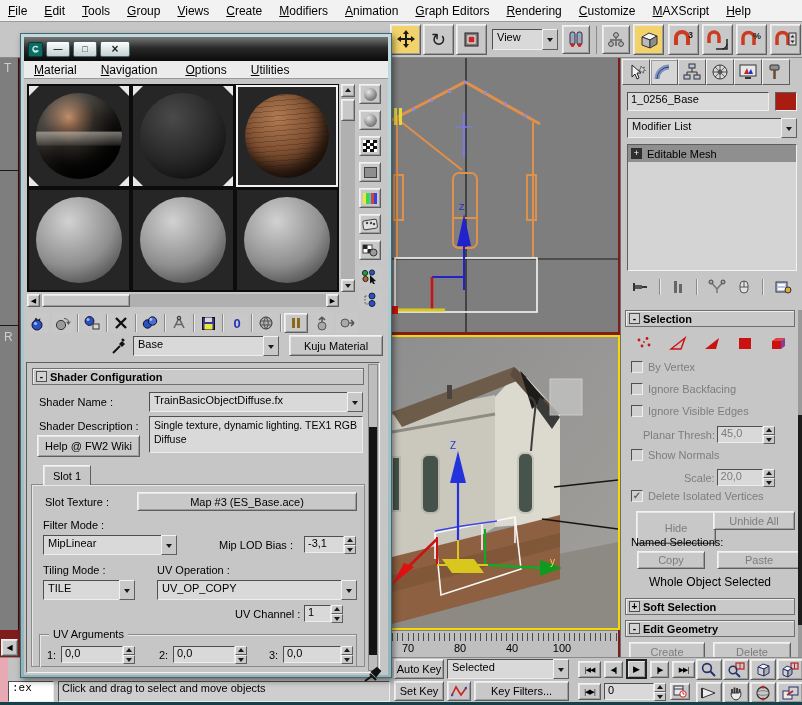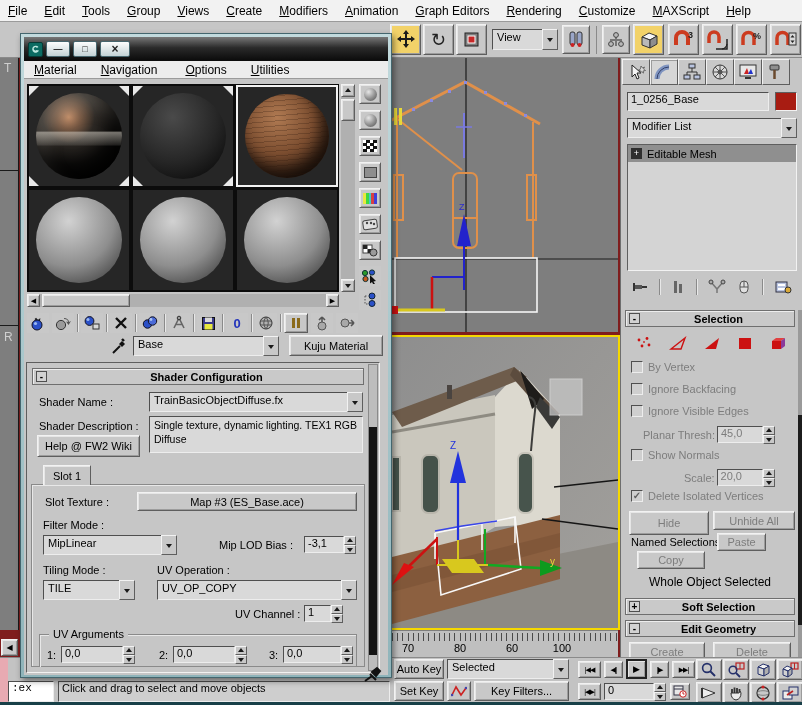--- a/index.html
+++ b/index.html
@@ -13,21 +13,21 @@
   .sunken{border:1px solid;border-color:#5e5e5e #f2f2f2 #f2f2f2 #5e5e5e}
   .field{background:#d9d9d9;border:1px solid;border-color:#4f4f4f #ededed #ededed #4f4f4f;display:flex;padding:0 3px;white-space:nowrap;overflow:hidden}
   .dd{display:flex}
   .dd .val{flex:1;background:#d9d9d9;border:1px solid;border-color:#4f4f4f #ededed #ededed #4f4f4f;border-right:none;padding:1px 4px;white-space:nowrap;overflow:hidden}
   .arw{width:16px;display:flex;align-items:center;justify-content:center;background:#c8c8c8;border:1px solid;border-color:#f2f2f2 #5e5e5e #5e5e5e #f2f2f2}
   .tu{width:0;height:0;border:3px solid transparent;border-bottom:4px solid #1a1a1a;transform:translateY(-2px)}
   .td{width:0;height:0;border:3px solid transparent;border-top:4px solid #1a1a1a;transform:translateY(2px)}
   .spin{display:flex;flex-direction:column;width:12px}
   .sb{flex:1;display:flex;align-items:center;justify-content:center;background:#c8c8c8;border:1px solid;border-color:#f2f2f2 #5e5e5e #5e5e5e #f2f2f2}
   .rhead{display:flex;align-items:center;background:#c9c9c9;border:1px solid #6f6f6f;box-shadow:inset 1px 1px 0 #ededed;font-weight:bold}
-  .rhead .cap{flex:1;text-align:center}
+  .rhead .cap{flex:1;text-align:left}
   .pm{width:11px;height:11px;border:1px solid #4f4f4f;background:#d2d2d2;display:flex;align-items:center;justify-content:center;font-weight:bold;font-size:10px;margin:0 3px;line-height:1}
   .cb{width:12px;height:12px;background:#cscsc3;background:#cfcfcf;border:1px solid;border-color:#4f4f4f #ededed #ededed #4f4f4f;margin-right:5px;display:flex;align-items:center;justify-content:center;font-size:10px;color:#5d5d5d;font-weight:bold;line-height:1}
   .row{display:flex;align-items:center}
   .gray{color:#7d7d7d}
   .lbl{white-space:nowrap}
   .menu-item{padding:3px 0;margin-right:17px;white-space:nowrap}
   .gball{border-radius:50%;background:radial-gradient(circle at 35% 30%,#e6e6e6,#8e8e8e 55%,#4e4e4e)}
   .slot{position:relative;background:#262626;border:1px solid #0c0c0c}
   .sphere{position:absolute;left:7%;top:7%;width:86%;height:86%;border-radius:50%}
   .ctri{position:absolute;width:0;height:0;border-style:solid}
@@ -244,21 +244,21 @@
         <polygon points="148,223 170,231 148,239" fill="#0d9a1e"></polygon>
         <text x="158" y="228" font-size="10" fill="#e8d93a">y</text>
       </g>
     </svg>
   </div>
 
   <div class="abs" style="left:392px;top:630px;width:226px;height:27px;background:#bfbfbf;border-top:1px solid #7d7d7d">
     <div class="abs" style="left:0;top:2px;width:226px;height:8px;background:repeating-linear-gradient(90deg,#4a4a4a 0 1px,transparent 1px 5.2px)"></div>
     <span class="abs" style="left:4px;top:11px;width:24px;text-align:center">70</span>
     <span class="abs" style="left:56px;top:11px;width:24px;text-align:center">80</span>
-    <span class="abs" style="left:108px;top:11px;width:24px;text-align:center">60</span>
+    <span class="abs" style="left:108px;top:11px;width:24px;text-align:center">40</span>
     <span class="abs" style="left:156px;top:11px;width:28px;text-align:center">100</span>
   </div>
 
   <div class="abs" style="left:620px;top:58px;width:182px;height:599px;background:#c6c6c6;border-left:1px solid #6e6e6e">
 
     <div class="abs row" style="left:1px;top:1px">
       <div class="tabico">
           <svg width="20" height="18" viewBox="0 0 20 18">
             <polygon points="6,2 6,14 9,11 11,16 13,15 11,10 15,10" fill="#f5f5f5" stroke="#222"></polygon>
             <path d="M15 3 l1.5 2 2-1 -1 2 2 1.5 -2.3 .4 .3 2.2 -1.7-1.5 -1.6 1.4 .3-2.2 -2.2-.6 2-1Z" fill="#d8d8d8" stroke="#333" stroke-width=".6"></path>
@@ -437,31 +437,31 @@
           </span>
           <span class="sb">
             <i class="td"></i>
           </span>
         </span>
     </div>
     <div class="abs row" style="left:10px;top:432px">
         <span class="cb">✓</span>
         <span class="lbl gray">Delete Isolated Vertices</span>
       </div>
-    <div class="abs btn dis" style="left:8px;top:453px;width:80px;height:24px">
+    <div class="abs btn dis" style="left:15px;top:453px;width:80px;height:33px">
         <span>Hide</span>
       </div>
     <div class="abs btn dis" style="left:92px;top:453px;width:82px;height:19px">
         <span>Unhide All</span>
       </div>
     <span class="abs lbl" style="left:10px;top:478px">Named Selections:</span>
     <div class="abs btn dis" style="left:16px;top:493px;width:68px;height:18px">
         <span>Copy</span>
       </div>
-    <div class="abs btn dis" style="left:96px;top:475px;width:49px;height:18px">
+    <div class="abs btn dis" style="left:96px;top:493px;width:84px;height:18px">
         <span>Paste</span>
       </div>
     <span class="abs lbl" style="left:0;top:517px;width:178px;text-align:center;font-size:12px">Whole Object Selected</span>
 
     <div class="abs rhead" style="left:4px;top:540px;width:170px;height:17px">
       <span class="pm">+</span>
         <span class="cap">Soft Selection</span>
     </div>
     <div class="abs rhead" style="left:4px;top:562px;width:170px;height:17px">
       <span class="pm">-</span>

